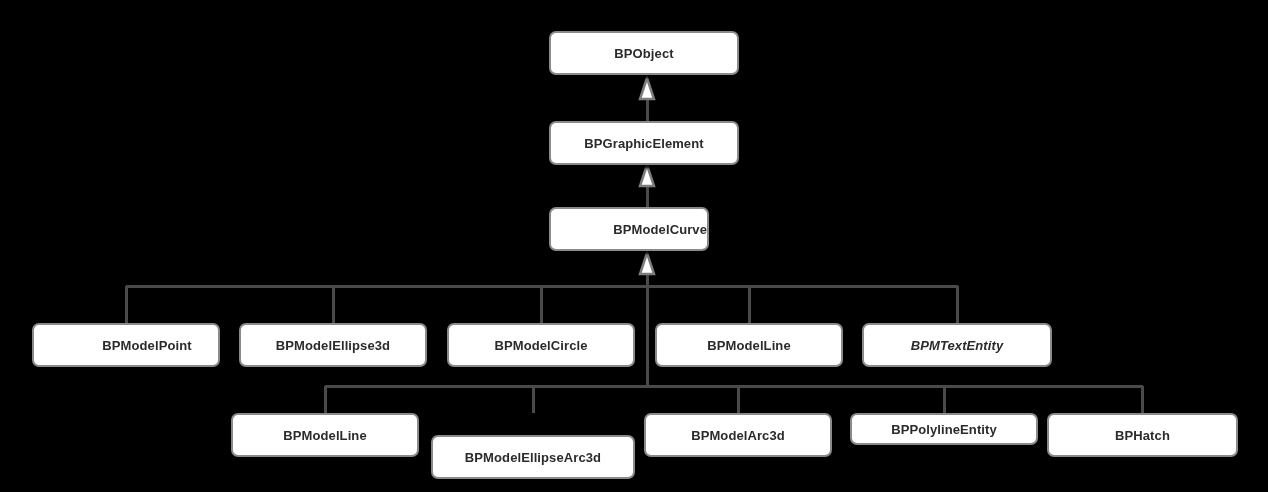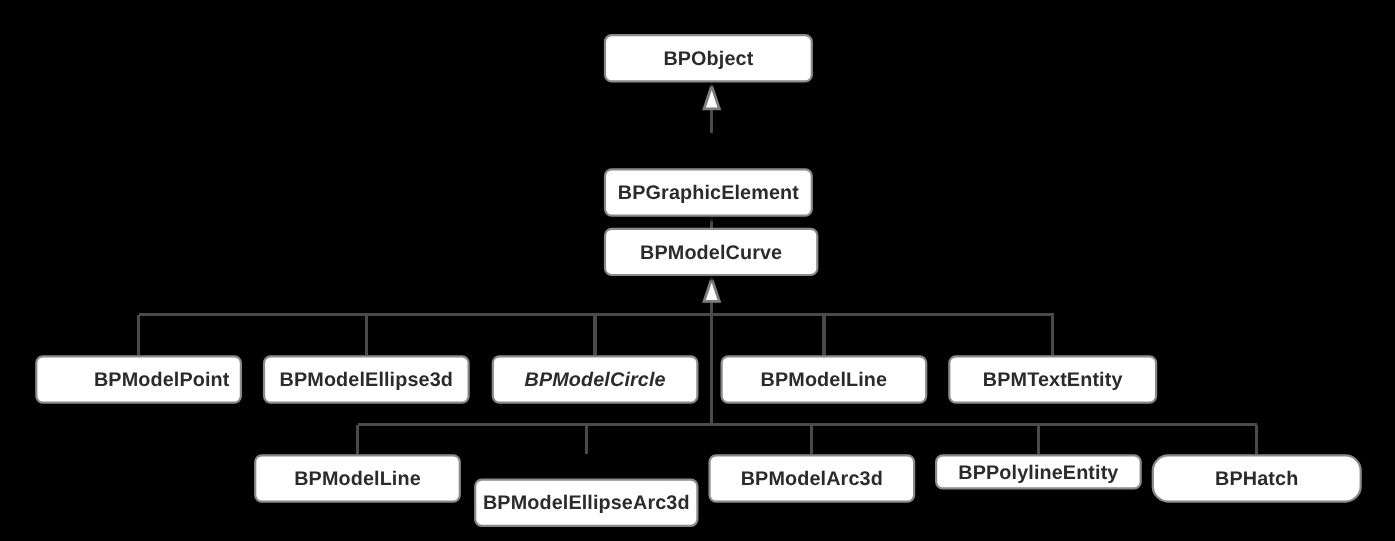--- a/index.html
+++ b/index.html
@@ -29,21 +29,21 @@
     border: 2px solid #8a8a8a;
     border-radius: 7px;
     box-shadow: 2px 3px 2px rgba(0,0,0,0.85);
     display: flex;
     align-items: center;
     justify-content: center;
     z-index: 2;
   }
   .node-label {
     color: #2b2b2b;
-    font-size: 18px;
+    font-size: 13px;
     font-weight: bold;
     letter-spacing: 0.1px;
     white-space: nowrap;
     line-height: 1;
   }
 </style>
 </head>
 <body>
 
 <div id="diagram">
@@ -76,61 +76,61 @@
       <polygon points="647,78 640,99 654,99"></polygon>
       <polygon points="647,165 640,186 654,186"></polygon>
       <polygon points="647,253 640,274 654,274"></polygon>
     </g>
   </svg>
 
   <div class="node" style="left:549px; top:31px; width:190px; height:44px;">
     <span class="node-label">BPObject</span>
   </div>
 
-  <div class="node" style="left:549px; top:121px; width:190px; height:44px;margin-top:32px;">
+  <div class="node" style="left:549px; top:121px; width:190px; height:44px;">
     <span class="node-label">BPGraphicElement</span>
   </div>
 
-  <div class="node" style="left:549px; top:207px; width:195px; height:44px;">
+  <div class="node" style="left:549px; top:207px; width:160px; height:44px;justify-content:flex-end;">
     <span class="node-label">BPModelCurve</span>
   </div>
 
   <div class="node" style="left:32px; top:323px; width:188px; height:44px;padding-left:42px;">
     <span class="node-label">BPModelPoint</span>
   </div>
 
   <div class="node" style="left:239px; top:323px; width:188px; height:44px;justify-content:center;">
     <span class="node-label">BPModelEllipse3d</span>
   </div>
 
-  <div class="node" style="left:447px; top:323px; width:188px; height:44px;font-style:italic;">
+  <div class="node" style="left:447px; top:323px; width:188px; height:44px;">
     <span class="node-label">BPModelCircle</span>
   </div>
 
   <div class="node" style="left:655px; top:323px; width:188px; height:44px;">
     <span class="node-label">BPModelLine</span>
   </div>
 
-  <div class="node" style="left:862px; top:323px; width:190px; height:44px;">
+  <div class="node" style="left:862px; top:323px; width:190px; height:44px;font-style:italic;">
     <span class="node-label">BPMTextEntity</span>
   </div>
 
   <div class="node" style="left:231px; top:413px; width:188px; height:44px;text-align:center;">
     <span class="node-label">BPModelLine</span>
   </div>
 
   <div class="node" style="left:431px; top:413px; width:204px; height:44px;margin-top:22px;">
     <span class="node-label">BPModelEllipseArc3d</span>
   </div>
 
   <div class="node" style="left:644px; top:413px; width:188px; height:44px;justify-content:center;">
     <span class="node-label">BPModelArc3d</span>
   </div>
 
   <div class="node" style="left:850px; top:413px; width:188px; height:32px;">
     <span class="node-label">BPPolylineEntity</span>
   </div>
 
-  <div class="node" style="left:1047px; top:413px; width:191px; height:44px;border-radius:15px;">
+  <div class="node" style="left:1047px; top:413px; width:191px; height:44px;">
     <span class="node-label">BPHatch</span>
   </div>
 
 </div>
 
 </body></html>

